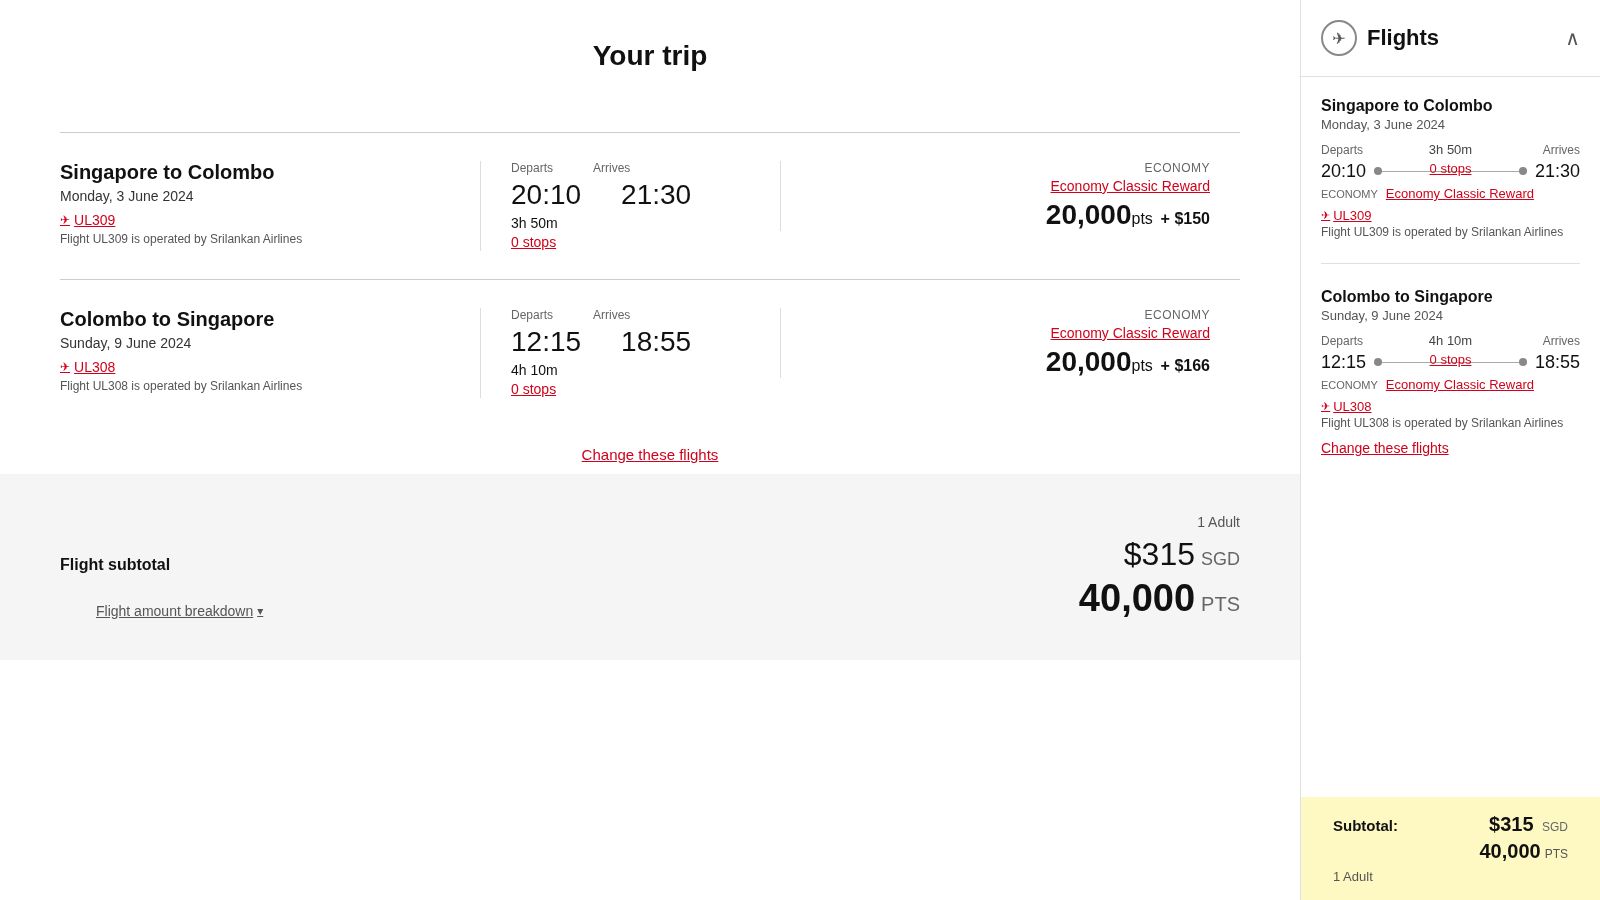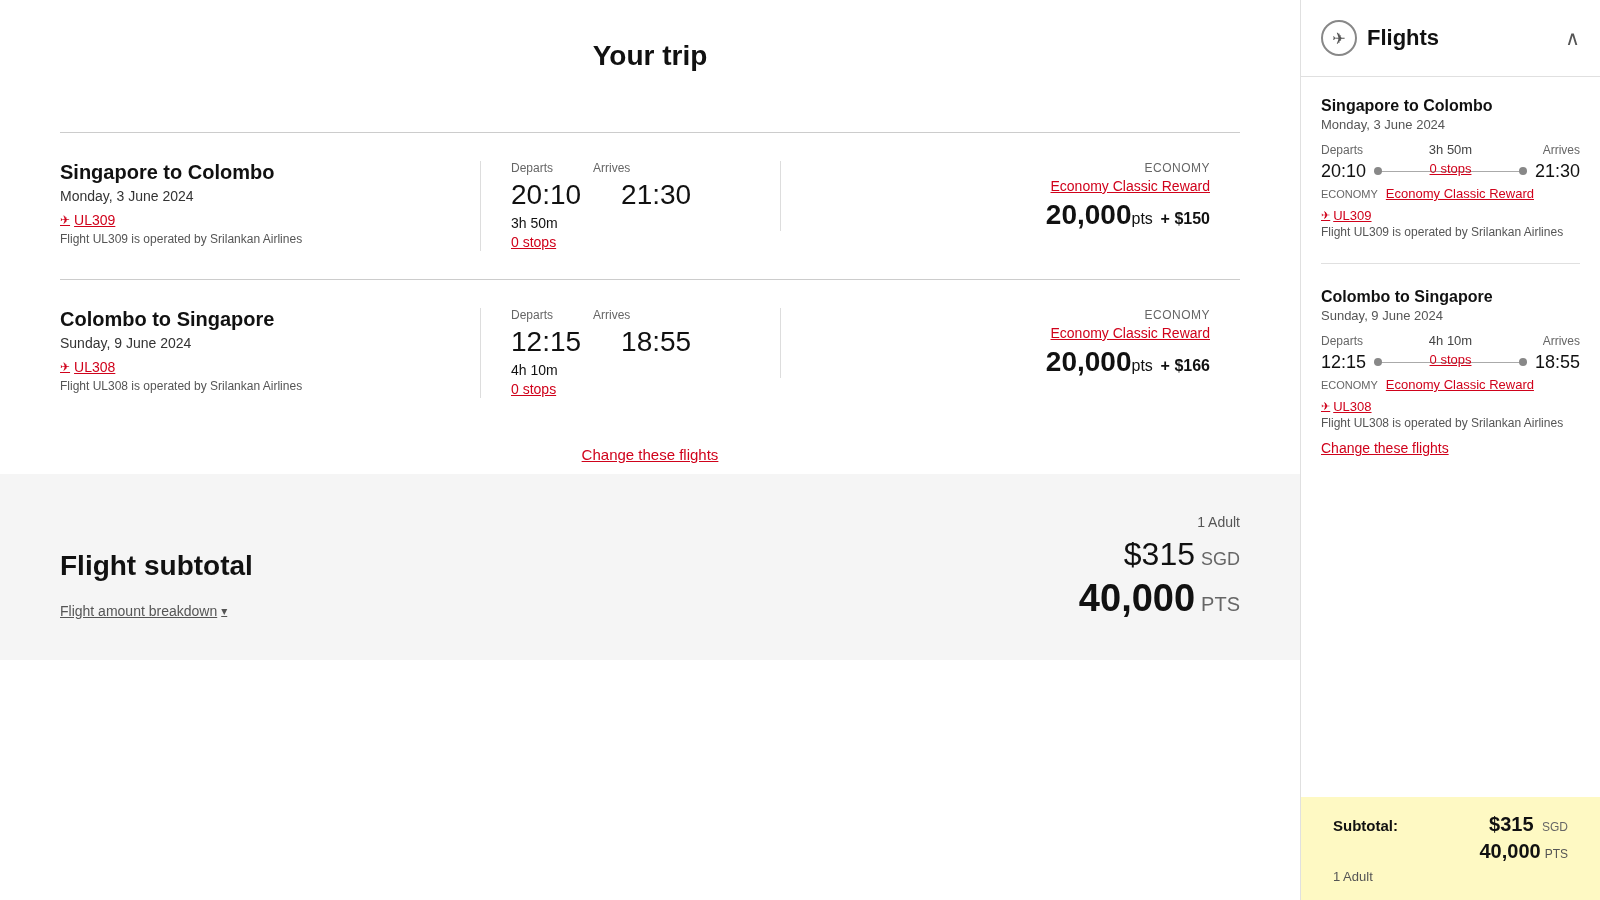--- a/index.html
+++ b/index.html
@@ -172,24 +172,24 @@
     }
 
     
     .subtotal-section {
       background: #f5f5f5;
       margin: 0 -60px;
       padding: 40px 60px;
     }
 
     .subtotal-title {
-      font-size: 28px;
-      font-weight: 700;
-      color: #111;
-      margin-bottom: 20px;
+      font-size: 16px;
+      font-weight: 700;
+      color: #111;
+      margin-bottom: 28px;
     }
 
     .subtotal-amounts {
       text-align: right;
     }
 
     .adult-label {
       font-size: 14px;
       color: #555;
       margin-bottom: 6px;
@@ -202,20 +202,21 @@
     }
 
     .breakdown-link {
       color: #555;
       text-decoration: underline;
       font-size: 14px;
       cursor: pointer;
       display: inline-flex;
       align-items: center;
       gap: 4px;
+      margin-left: 36px;
     }
 
     .breakdown-chevron {
       font-size: 12px;
     }
 
     .price-sgd {
       font-size: 32px;
       font-weight: 400;
       color: #111;

